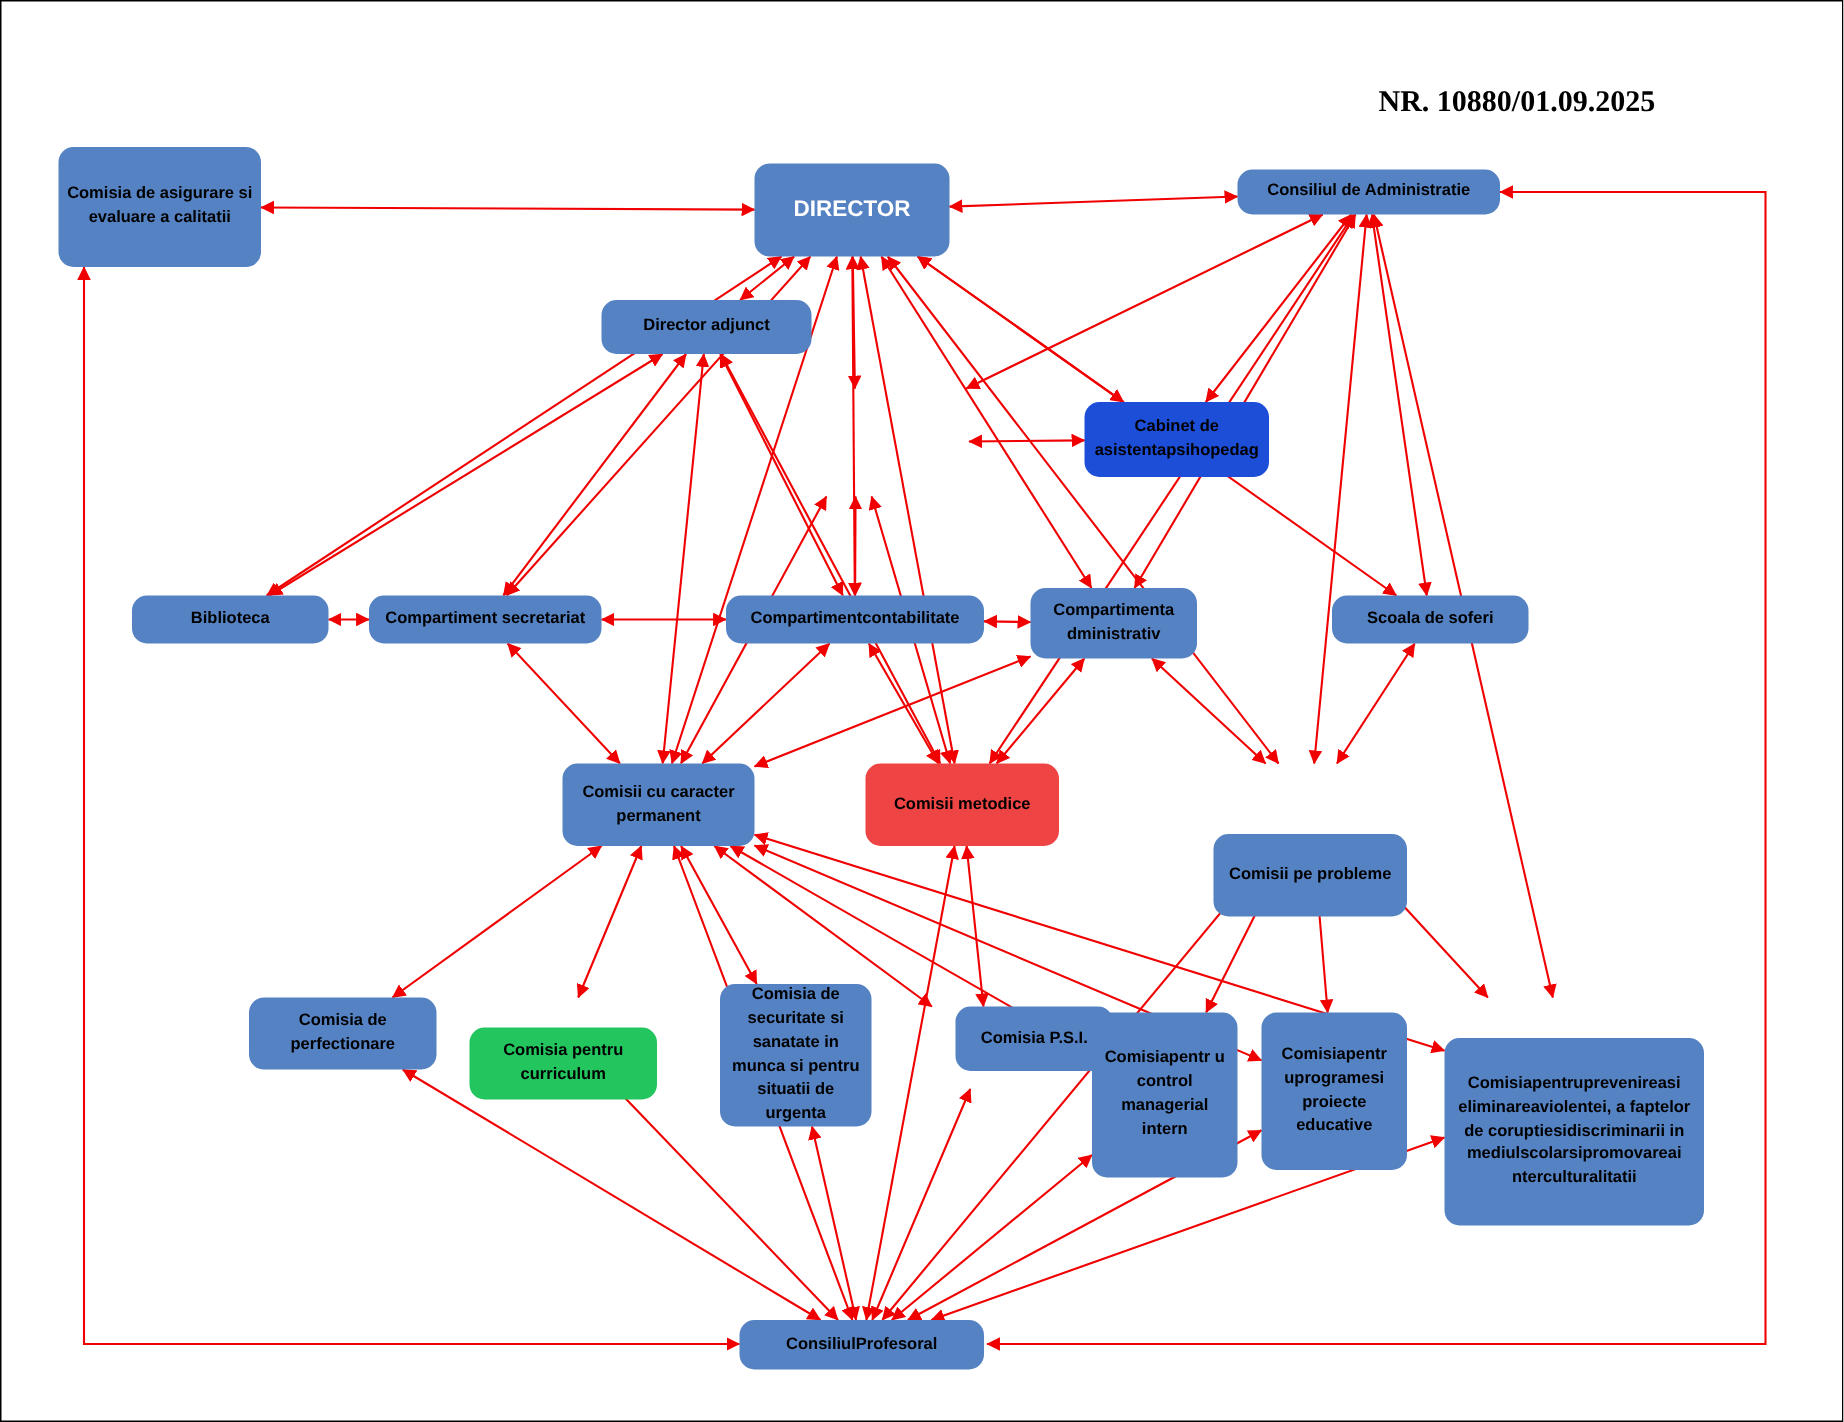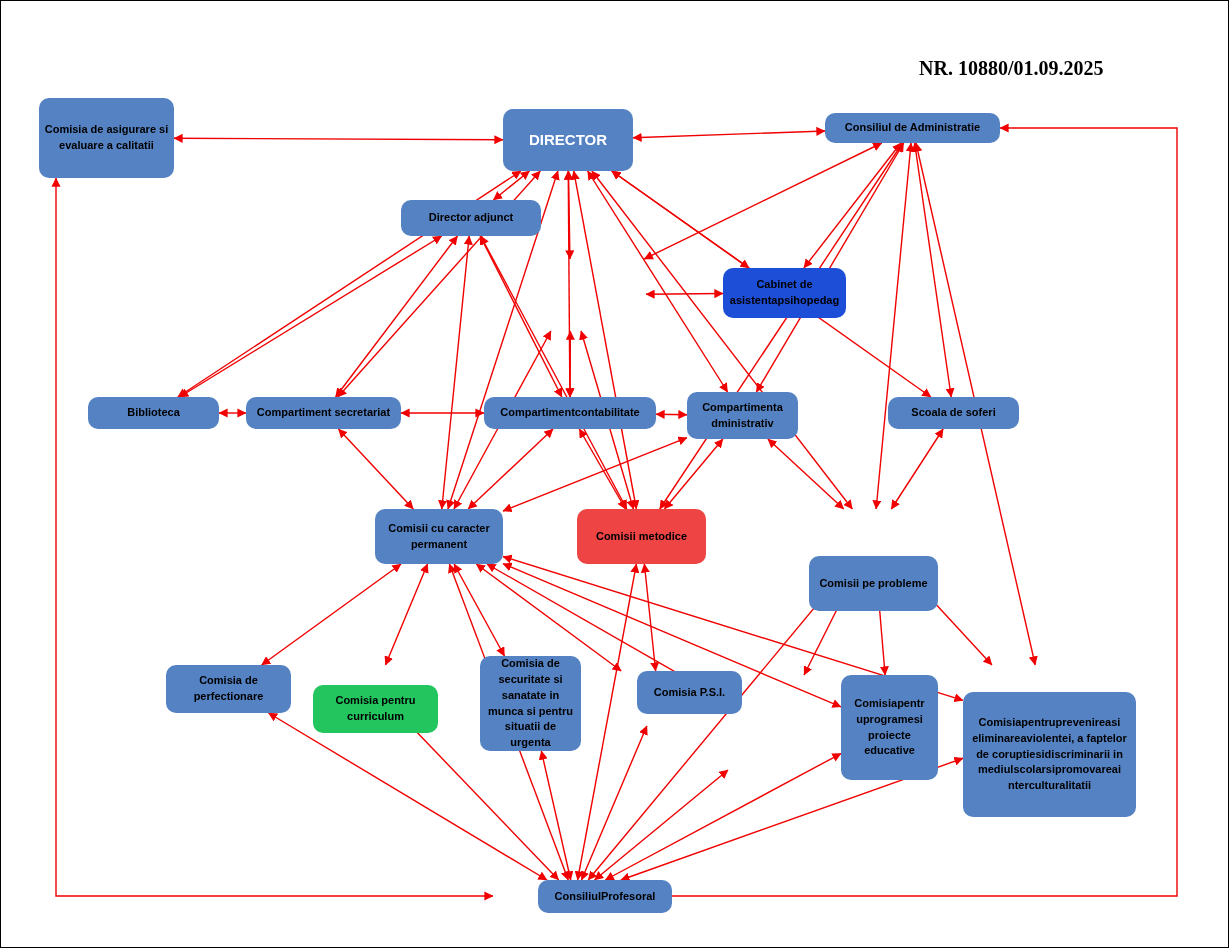--- a/index.html
+++ b/index.html
@@ -128,17 +128,18 @@
       <div class="node" style="left: 483px; top: 396px; width: 172px; height: 32px; background: rgb(85, 130, 195); color: rgb(0, 0, 0);">Compartimentcontabilitate</div>
       <div class="node" style="left: 686px; top: 391px; width: 111px; height: 47px; background: rgb(85, 130, 195); color: rgb(0, 0, 0);">Compartimenta dministrativ</div>
       <div class="node" style="left: 887px; top: 396px; width: 131px; height: 32px; background: rgb(85, 130, 195); color: rgb(0, 0, 0);">Scoala de soferi</div>
       <div class="node" style="left: 374px; top: 508px; width: 128px; height: 55px; background: rgb(85, 130, 195); color: rgb(0, 0, 0);">Comisii cu caracter permanent</div>
       <div class="node" style="left: 576px; top: 508px; width: 129px; height: 55px; background: #ef4444; color: rgb(0, 0, 0);">Comisii metodice</div>
       <div class="node" style="left: 808px; top: 508px; width: 129px; height: 55px; background: rgb(85, 130, 195); color: rgb(0, 0, 0); margin-top: 47px;">Comisii pe probleme</div>
       <div class="node" style="left: 165px; top: 664px; width: 125px; height: 48px; background: rgb(85, 130, 195); color: rgb(0, 0, 0);">Comisia de perfectionare</div>
       <div class="node" style="left: 312px; top: 684px; width: 125px; height: 48px; background: #22c55e; color: rgb(0, 0, 0);">Comisia pentru curriculum</div>
       <div class="node" style="left: 479px; top: 655px; width: 101px; height: 95px; background: rgb(85, 130, 195); color: rgb(0, 0, 0);">Comisia de securitate si sanatate in munca si pentru situatii de urgenta</div>
       <div class="node" style="left: 636px; top: 670px; width: 105px; height: 43px; background: rgb(85, 130, 195); color: rgb(0, 0, 0);">Comisia P.S.I.</div>
+      <div class="node" style="left: 727px; top: 674px; width: 97px; height: 110px; background: rgb(85, 130, 195); color: rgb(0, 0, 0);">Comisiapentr u control managerial intern</div>
       <div class="node" style="left: 840px; top: 674px; width: 97px; height: 105px; background: rgb(85, 130, 195); color: rgb(0, 0, 0);">Comisiapentr uprogramesi proiecte educative</div>
       <div class="node" style="left: 962px; top: 664px; width: 173px; height: 125px; background: rgb(85, 130, 195); color: rgb(0, 0, 0); margin-top: 27px;">Comisiapentruprevenireasi eliminareaviolentei, a faptelor de coruptiesidiscriminarii in mediulscolarsipromovareai nterculturalitatii</div>
-      <div class="node" style="left: 492px; top: 879px; width: 134px; height: 33px; background: rgb(85, 130, 195); color: rgb(0, 0, 0); margin-left: 45px;">ConsiliulProfesoral</div>
+      <div class="node" style="left: 492px; top: 879px; width: 163px; height: 33px; background: rgb(85, 130, 195); color: rgb(0, 0, 0);">ConsiliulProfesoral</div>
     </div>
 </div>
 
 </body></html>

